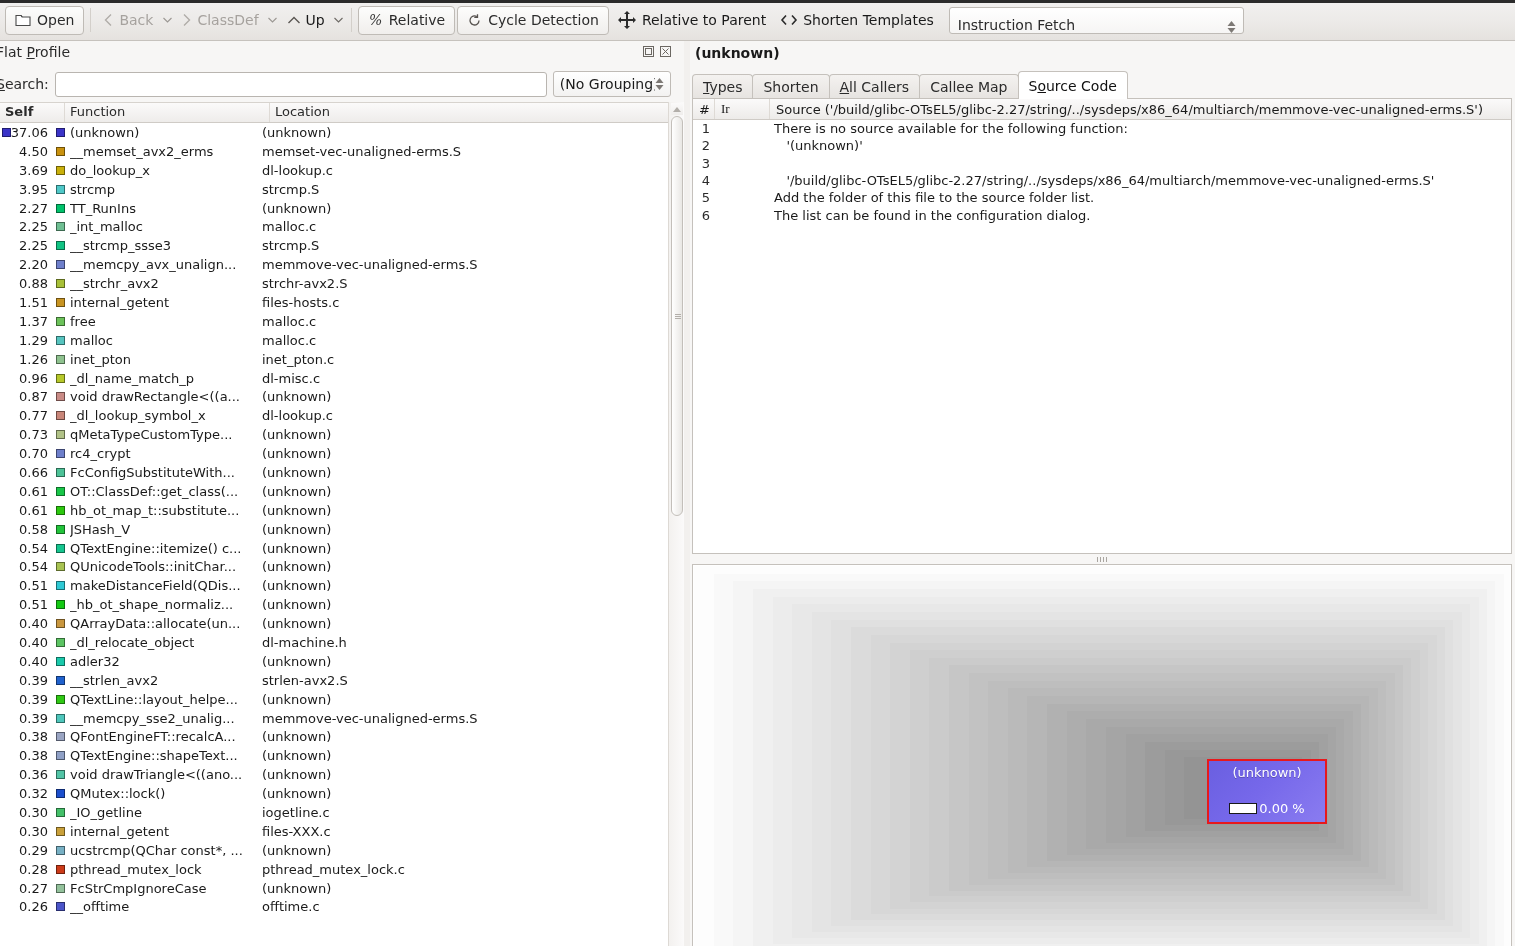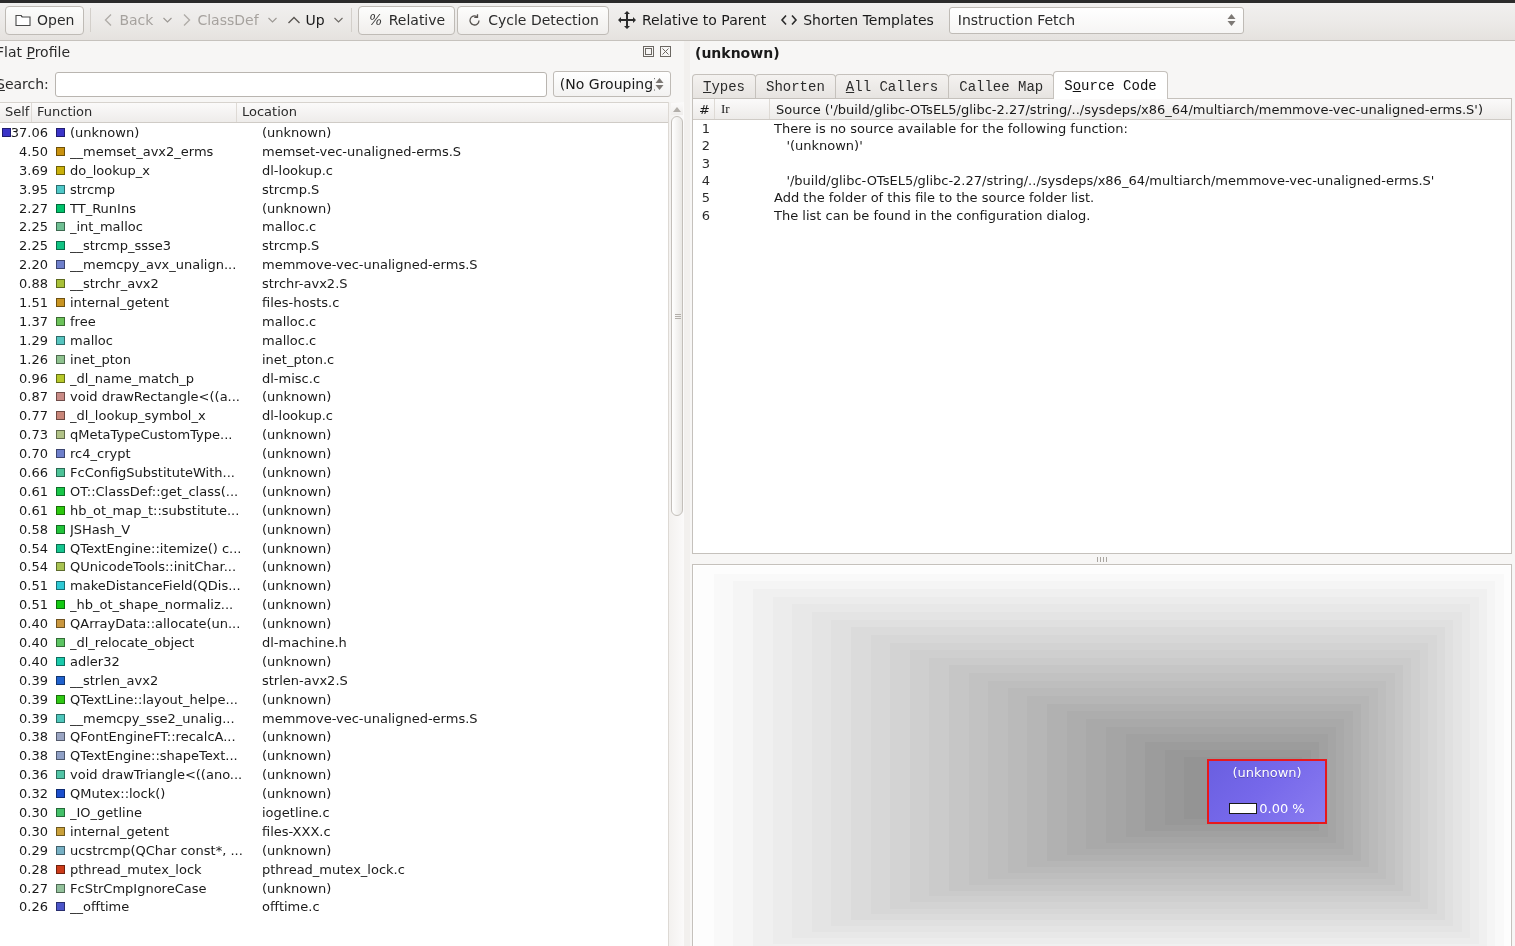--- a/index.html
+++ b/index.html
@@ -44,21 +44,21 @@
   .tb-arrow {
     width: 14px; height: 29px; display:flex; align-items:center; justify-content:center;
     cursor: pointer;
   }
   .tb-arrow svg { display:block; }
   .tb-icon { display:flex; align-items:center; justify-content:center; }
   .combo {
     height: 27px; width: 295px; margin-left: 8px;
     border: 1px solid #bfbbb6; border-radius: 3px;
     background: linear-gradient(to bottom,#ffffff,#f6f5f4);
-    display:flex; align-items:center; padding: 0 4px 0 8px;
+    display:flex; align-items:flex-end; padding: 0 4px 0 8px;
     font-size: 14px; color:#2b2b2b; cursor:pointer; position:relative;
   }
   .combo .val { flex:1; overflow:hidden; white-space:nowrap; }
   .spin { display:flex; flex-direction:column; gap:2px; padding-right:3px; }
 
   
   .left-panel {
     position:absolute; left:0; top:41px; width:684px; height:905px;
     background:#f7f6f5;
   }
@@ -91,21 +91,21 @@
   .table-wrap {
     position:absolute; left:0; top:61px; width:684px; height:885px;
     background:#ffffff; border-top:1px solid #d7d3ce;
     overflow:hidden;
   }
   .thead {
     display:flex; height:20px; background:linear-gradient(to bottom,#fbfafa,#eeecea);
     border-bottom:1px solid #cfcbc6; font-size:13px; color:#2b2b2b;
   }
   .th { padding: 1px 0 0 5px; border-right:1px solid #dedad5; overflow:hidden; white-space:nowrap;}
-  .th.self { width:32px; }
+  .th.self { width:65px;font-weight:bold; }
   .th.func { width:205px; }
   .th.loc  { flex:1; }
   .rows { position:relative; }
   .row {
     display:flex; align-items:center; height:18.9px; font-size:13px;
     white-space:nowrap;
   }
   .c-self {
     width:52px; display:flex; align-items:center; justify-content:flex-end;
     gap:4px; padding-right:4px; position:relative;
@@ -149,21 +149,21 @@
   
   .right-panel {
     position:absolute; left:690px; top:41px; width:825px; height:905px;
     background:#f7f6f5;
   }
   .rp-title {
     position:absolute; left:5px; top:4px; font-size:14px; font-weight:bold;
     color:#1a1a1a;
   }
   .tabbar {
-    position:absolute; left:2px; top:30px; height:28px; display:flex; align-items:flex-end;font-family:Liberation Mono, monospace;
+    position:absolute; left:2px; top:30px; height:28px; display:flex; align-items:flex-end;
   }
   .tab {
     height:25px; padding:0 10px; display:flex; align-items:center;
     font-size:14px; color:#2b2b2b; cursor:pointer;
     background:linear-gradient(to bottom,#f4f2f0,#e6e3e0);
     border:1px solid #c5c1bc; border-bottom:none;
     border-top-left-radius:4px; border-top-right-radius:4px;
     margin-right:-1px;
   }
   .tab.active {

